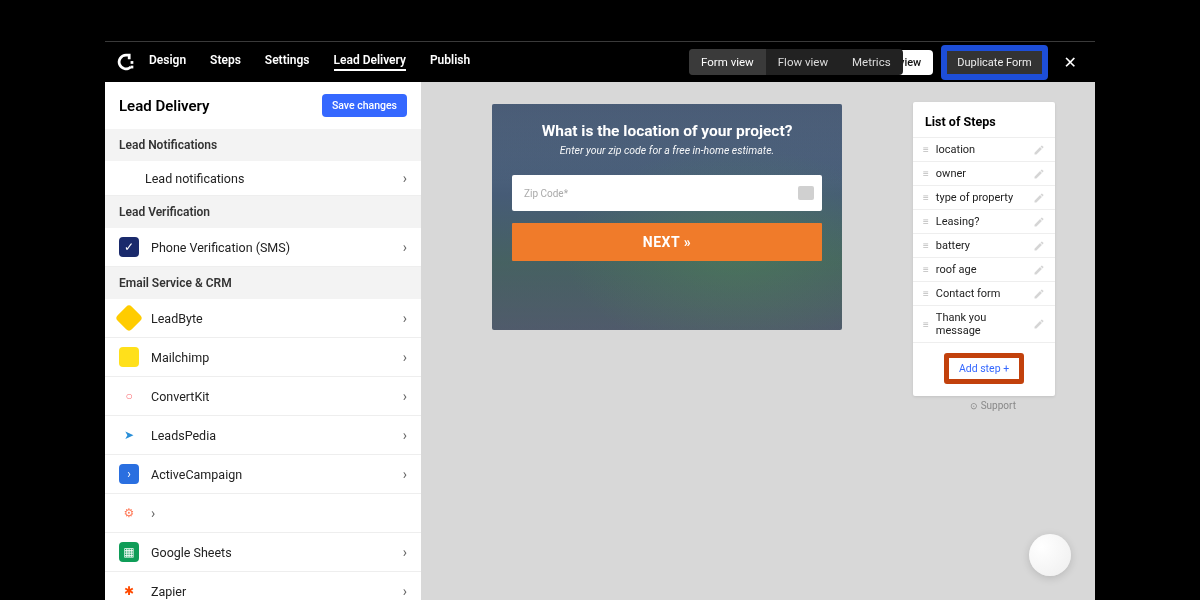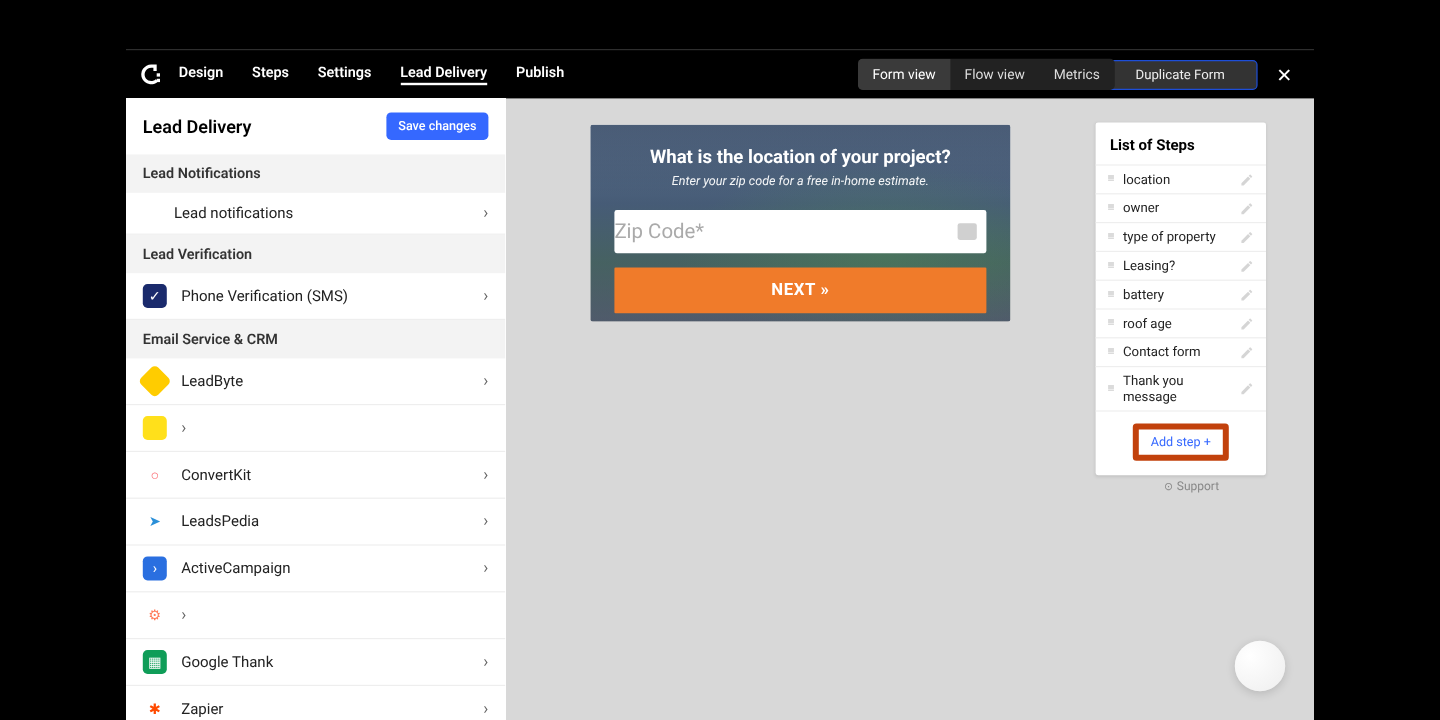--- a/index.html
+++ b/index.html
@@ -5,50 +5,50 @@
   * { box-sizing: border-box; margin: 0; padding: 0; font-family: -apple-system, BlinkMacSystemFont, "Segoe UI", Roboto, Helvetica, Arial, sans-serif; }
   body { background: #000; width: 1200px; height: 600px; overflow: hidden; position: relative; }
   .app-frame { position: absolute; top: 30px; left: 105px; right: 105px; bottom: 0; background: #000; }
   .topbar { height: 12px; border-bottom: 1px solid #3a3a3a; }
   .nav { display: flex; align-items: center; height: 40px; padding: 0 10px; background: #000; color: #fff; position: relative; }
   .logo { width: 22px; height: 22px; margin-right: 12px; position: relative; }
   .logo svg { width: 22px; height: 22px; }
   .nav-links { display: flex; gap: 24px; font-size: 12px; font-weight: 600; }
   .nav-links span { cursor: pointer; padding-bottom: 2px; }
   .nav-links .active { border-bottom: 2px solid #fff; }
-  .view-switch { position: absolute; left: 610px; display: flex; background: #222; border-radius: 4px; overflow: hidden; font-size: 11.5px; }
+  .view-switch { position: absolute; left: 584px; display: flex; background: #222; border-radius: 4px; overflow: hidden; font-size: 11.5px; }
   .view-switch div { padding: 6px 12px; cursor: pointer; color: #ddd; }
   .view-switch .active { background: #3a3a3a; color: #fff; }
   .nav-right { margin-left: auto; display: flex; gap: 8px; align-items: center; }
   .btn-light { background: #fff; color: #111; border-radius: 4px; font-size: 11px; padding: 6px 12px; cursor: pointer; font-weight: 500; }
-  .btn-dark { background: #333; color: #eee; border: 1px solid #1d4ed8; border-radius: 4px; font-size: 11px; padding: 5px 26px; cursor: pointer; }
+  .btn-dark { background: #333; color: #eee; border: 6px solid #1d4ed8; border-radius: 4px; font-size: 11px; padding: 5px 10px; cursor: pointer; }
   .close-x { color: #fff; font-size: 16px; padding: 0 8px; cursor: pointer; }
   .workspace { position: absolute; top: 52px; bottom: 0; left: 0; right: 0; background: #d8d8d8; display: flex; }
   
   .left-panel { width: 316px; background: #fff; display: flex; flex-direction: column; overflow-y: auto; }
   .panel-head { display: flex; align-items: center; justify-content: space-between; padding: 12px 14px; }
   .panel-head h2 { font-size: 15px; font-weight: 600; }
   .save-btn { background: #3568ff; color: #fff; border-radius: 4px; font-size: 10.5px; padding: 5px 10px; cursor: pointer; font-weight: 500; }
   .section-head { background: #f3f3f3; font-size: 12px; font-weight: 600; padding: 9px 14px; color: #333; }
   .row { display: flex; align-items: center; padding: 9px 14px; border-bottom: 1px solid #eee; font-size: 12.5px; cursor: pointer; }
   .row .icon { width: 20px; height: 20px; margin-right: 12px; display: flex; align-items: center; justify-content: center; border-radius: 4px; font-size: 12px; }
   .row .label { flex: 1; color: #222; }
   .row .chev { color: #666; font-size: 14px; }
   .row.indent .label { margin-left: 26px; }
   
   .center { flex: 1; display: flex; justify-content: center; padding-top: 22px; }
-  .form-card { width: 350px; height: 164px; background: linear-gradient(rgba(40,60,90,0.55), rgba(40,60,90,0.55)), linear-gradient(180deg,#9bb0c7 0%,#6b8299 40%,#6b8f6b 70%,#808080 100%); border-radius: 2px; padding: 18px 20px 20px; color: #fff; text-align: center; position: relative; overflow: hidden; }
+  .form-card { width: 350px; height: 226px; background: linear-gradient(rgba(40,60,90,0.55), rgba(40,60,90,0.55)), linear-gradient(180deg,#9bb0c7 0%,#6b8299 40%,#6b8f6b 70%,#808080 100%); border-radius: 2px; padding: 18px 20px 20px; color: #fff; text-align: center; position: relative; overflow: hidden; }
   .form-card::before { content:""; position:absolute; inset:0; background:
     linear-gradient(180deg, rgba(40,55,80,0.35) 0%, rgba(40,55,80,0) 35%),
     radial-gradient(ellipse at 70% 65%, rgba(80,150,80,0.35), transparent 50%); }
   .form-card > * { position: relative; }
   .form-card h3 { font-size: 15.5px; font-weight: 700; margin-bottom: 4px; }
   .form-card p { font-size: 10.5px; opacity: 0.95; margin-bottom: 18px; font-style: italic; }
   .zip-wrap { position: relative; }
-  .zip-input { width: 100%; height: 36px; border: none; border-radius: 2px; padding: 0 0; font-size: 17px; color: #333; }
+  .zip-input { width: 100%; height: 36px; border: none; border-radius: 2px; padding: 0 12px; font-size: 10px; color: #333; }
   .zip-input::placeholder { color: #aaa; }
   .zip-badge { position: absolute; right: 8px; top: 50%; transform: translateY(-50%); width: 16px; height: 14px; background: #d0d0d0; border-radius: 2px; }
   .next-btn { width: 100%; height: 38px; margin-top: 12px; background: #f07b2a; color: #fff; border: none; font-size: 14px; font-weight: 700; letter-spacing: 0.5px; cursor: pointer; border-radius: 1px; }
   
   .right-panel { width: 142px; background: #fff; margin: 20px 22px 0 0; border-radius: 2px; padding: 10px 0 12px; align-self: flex-start; box-shadow: 0 1px 3px rgba(0,0,0,0.1); }
   .right-panel h4 { font-size: 12.5px; font-weight: 700; padding: 2px 12px 8px; }
   .step-row { display: flex; align-items: center; padding: 5px 10px; border-top: 1px solid #eee; font-size: 11px; cursor: pointer; }
   .step-row:last-of-type { border-bottom: 1px solid #eee; }
   .drag { color: #bbb; margin-right: 8px; font-size: 10px; letter-spacing: -1px; }
   .step-label { flex: 1; color: #222; }
@@ -123,20 +123,21 @@
       </div>
       <div class="section-head">Email Service &amp; CRM</div>
       <div id="integrations">
           <div class="row">
             <span class="icon ic-leadbyte"></span>
             <span class="label">LeadByte</span>
             <span class="chev">›</span>
           </div>
           <div class="row">
             <span class="icon ic-mailchimp"></span>
+            <span class="label">Mailchimp</span>
             <span class="chev">›</span>
           </div>
           <div class="row">
             <span class="icon ic-convertkit">○</span>
             <span class="label">ConvertKit</span>
             <span class="chev">›</span>
           </div>
           <div class="row">
             <span class="icon ic-leadspedia">➤</span>
             <span class="label">LeadsPedia</span>
@@ -146,21 +147,21 @@
             <span class="icon ic-active">›</span>
             <span class="label">ActiveCampaign</span>
             <span class="chev">›</span>
           </div>
           <div class="row">
             <span class="icon ic-hubspot">⚙</span>
             <span class="chev">›</span>
           </div>
           <div class="row">
             <span class="icon ic-sheets">▦</span>
-            <span class="label">Google Thank</span>
+            <span class="label">Google Sheets</span>
             <span class="chev">›</span>
           </div>
           <div class="row">
             <span class="icon ic-zapier">✱</span>
             <span class="label">Zapier</span>
             <span class="chev">›</span>
           </div>
         </div>
     </div>
 

